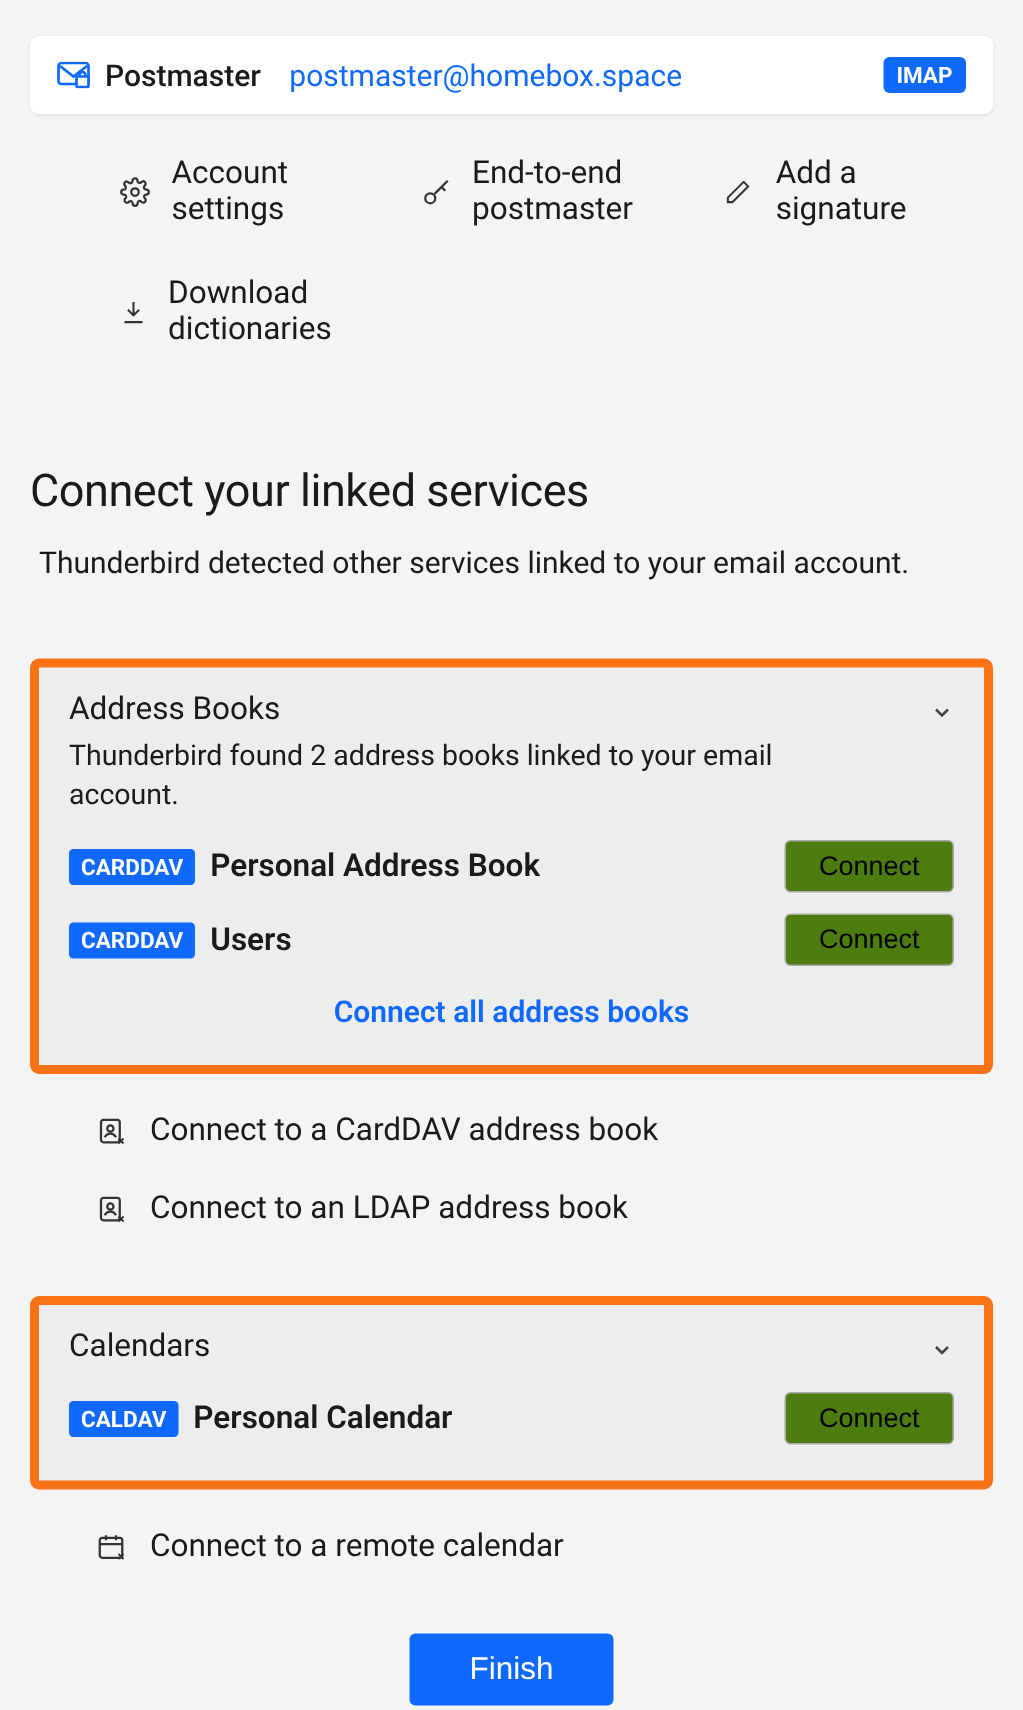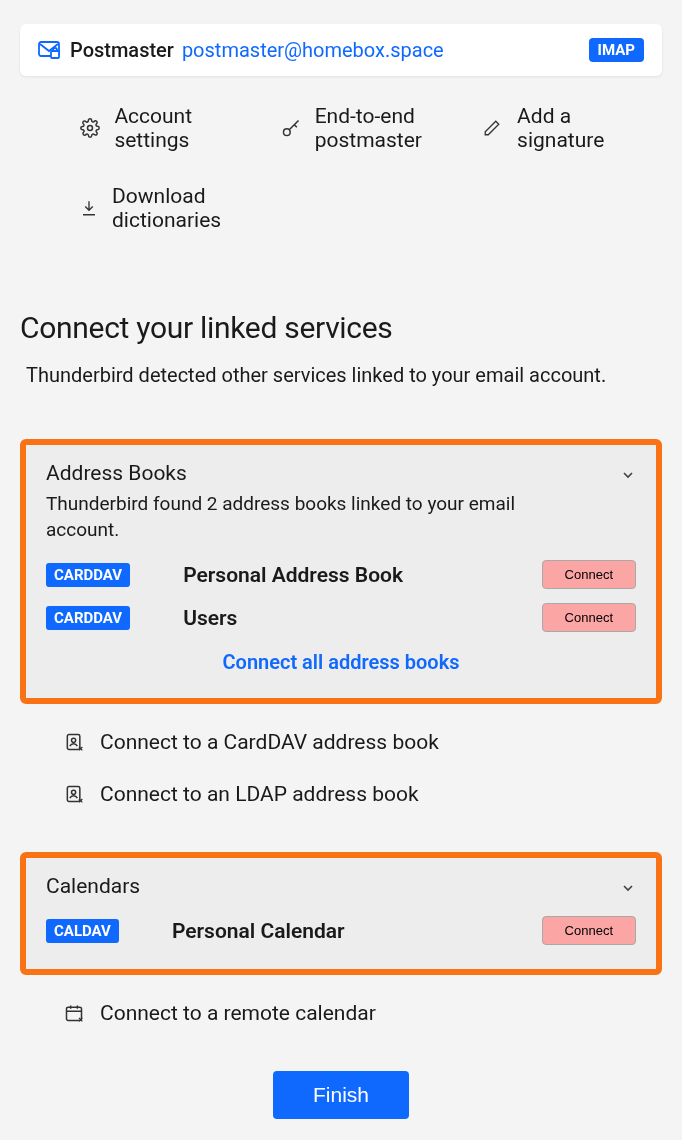--- a/index.html
+++ b/index.html
@@ -20,21 +20,21 @@
     align-items: center;
     box-shadow: 0 1px 3px rgba(0,0,0,0.08);
   }
   .account-card .mail-icon {
     margin-right: 10px;
     flex: none;
   }
   .account-name {
     font-size: 20px;
     font-weight: 500;
-    margin-right: 8px;
+    margin-right: 19px;
   }
   .account-email {
     font-size: 20px;
     color: #0f69ff;
   }
   .imap-badge {
     margin-left: auto;
     background: #0f69ff;
     color: #fff;
     font-size: 15px;
@@ -96,42 +96,41 @@
   .chevron {
     position: absolute;
     right: 20px;
     top: 22px;
     cursor: pointer;
   }
   .svc-row {
     display: flex;
     align-items: center;
     margin-top: 18px;
-    gap: 43px;
   }
   .svc-row + .svc-row { margin-top: 14px; }
   .proto-badge {
     background: #0f69ff;
     color: #fff;
     font-size: 15px;
     font-weight: 700;
     padding: 3px 8px;
     border-radius: 3px;
     margin-right: 10px;
   }
   .svc-name {
     font-size: 21px;
     font-weight: 600;
   }
   .connect-btn {
     margin-left: auto;
-    background: #fca5a5;
+    background: #4d7c0f;
     border: 1px solid #a8a8a8;
     border-radius: 4px;
-    font-size: 13px;
+    font-size: 18px;
     padding: 6px 22px;
     cursor: pointer;
   }
   .connect-all {
     text-align: center;
     margin-top: 18px;
   }
   .connect-all a {
     color: #0f69ff;
     font-size: 20px;

